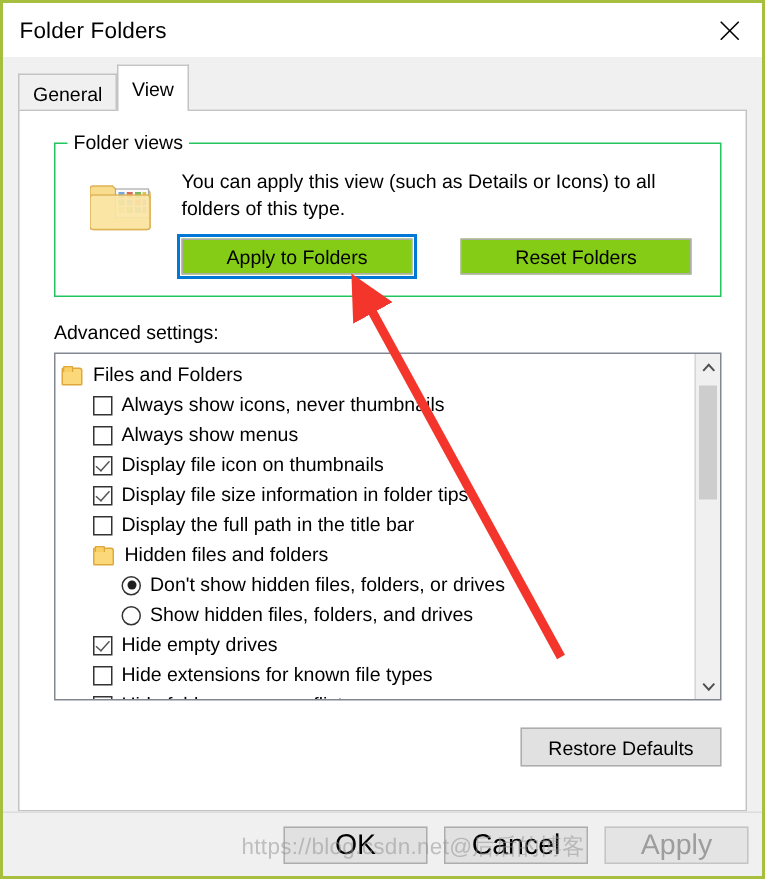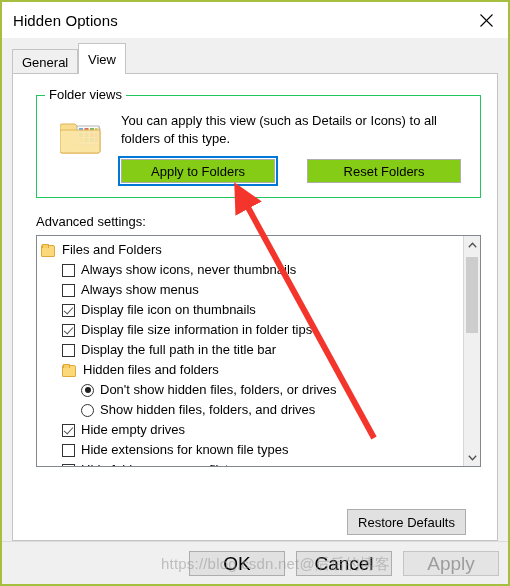--- a/index.html
+++ b/index.html
@@ -216,27 +216,26 @@
   #sb-thumb {
     position: absolute; left: 2px; top: 21px;
     width: 12px; height: 76px;
     background: #cdcdcd;
     cursor: default;
   }
 
   
   #restore-defaults-btn {
     position: absolute; left: 334px; top: 411px;
-    width: 119px; height: 26px;
+    width: 134px; height: 26px;
     background: #e1e1e1;
     border: 1px solid #adadad;
     font-size: 13px; color: #000;
     display: flex; align-items: center; justify-content: center;
     cursor: default;
-    margin-top: 24px;
   }
 
   
   #footer {
     position: absolute; left: 0; bottom: 0;
     width: 506px; height: 43px;
     background: #f0f0f0;
     border-top: 1px solid #dcdcdc;
   }
   .fbtn {
@@ -270,21 +269,21 @@
     letter-spacing: .2px;
   }
   #watermark .wm-cjk { letter-spacing: 0px; }
 </style>
 </head>
 <body>
 
 <div id="window" style="border-color: rgb(167, 191, 63);">
 
   <div id="titlebar">
-    <span id="title-text">Hidden Options</span>
+    <span id="title-text">Folder Folders</span>
     <div id="close-btn">
       <svg width="13" height="13" viewBox="0 0 13 13">
         <line x1="0.5" y1="0.5" x2="12.5" y2="12.5" stroke="#000" stroke-width="1.1"></line>
         <line x1="12.5" y1="0.5" x2="0.5" y2="12.5" stroke="#000" stroke-width="1.1"></line>
       </svg>
     </div>
   </div>
 
   <div id="tabstrip">
     <div class="tab" id="tab-general">

